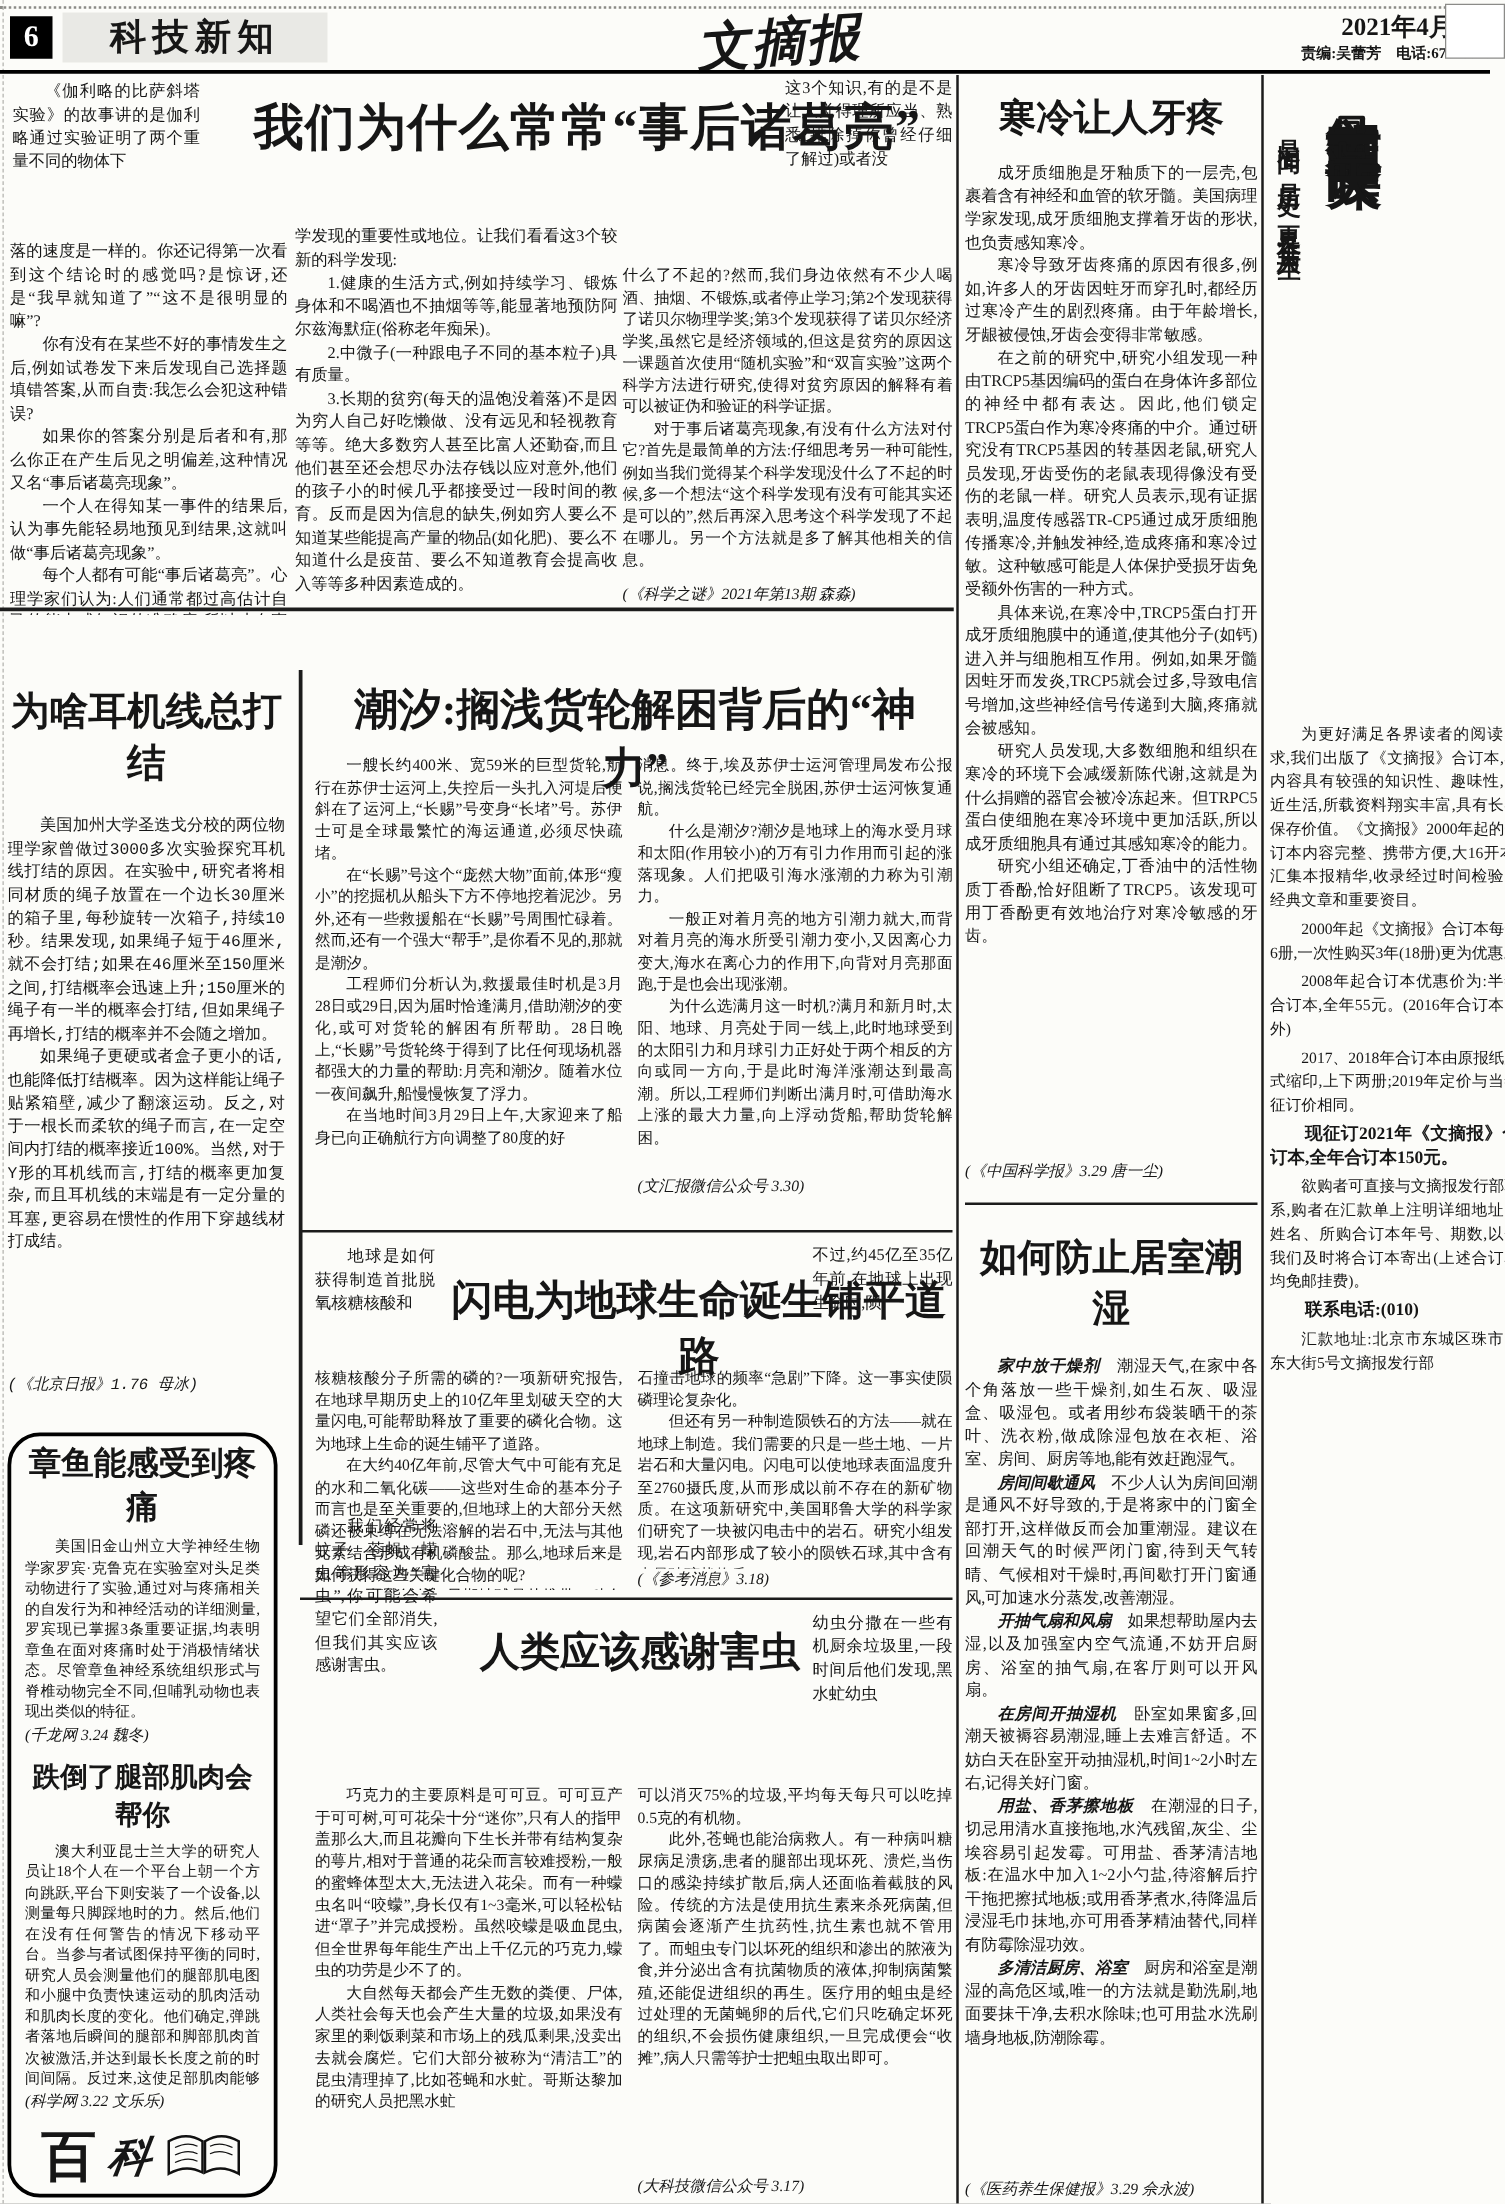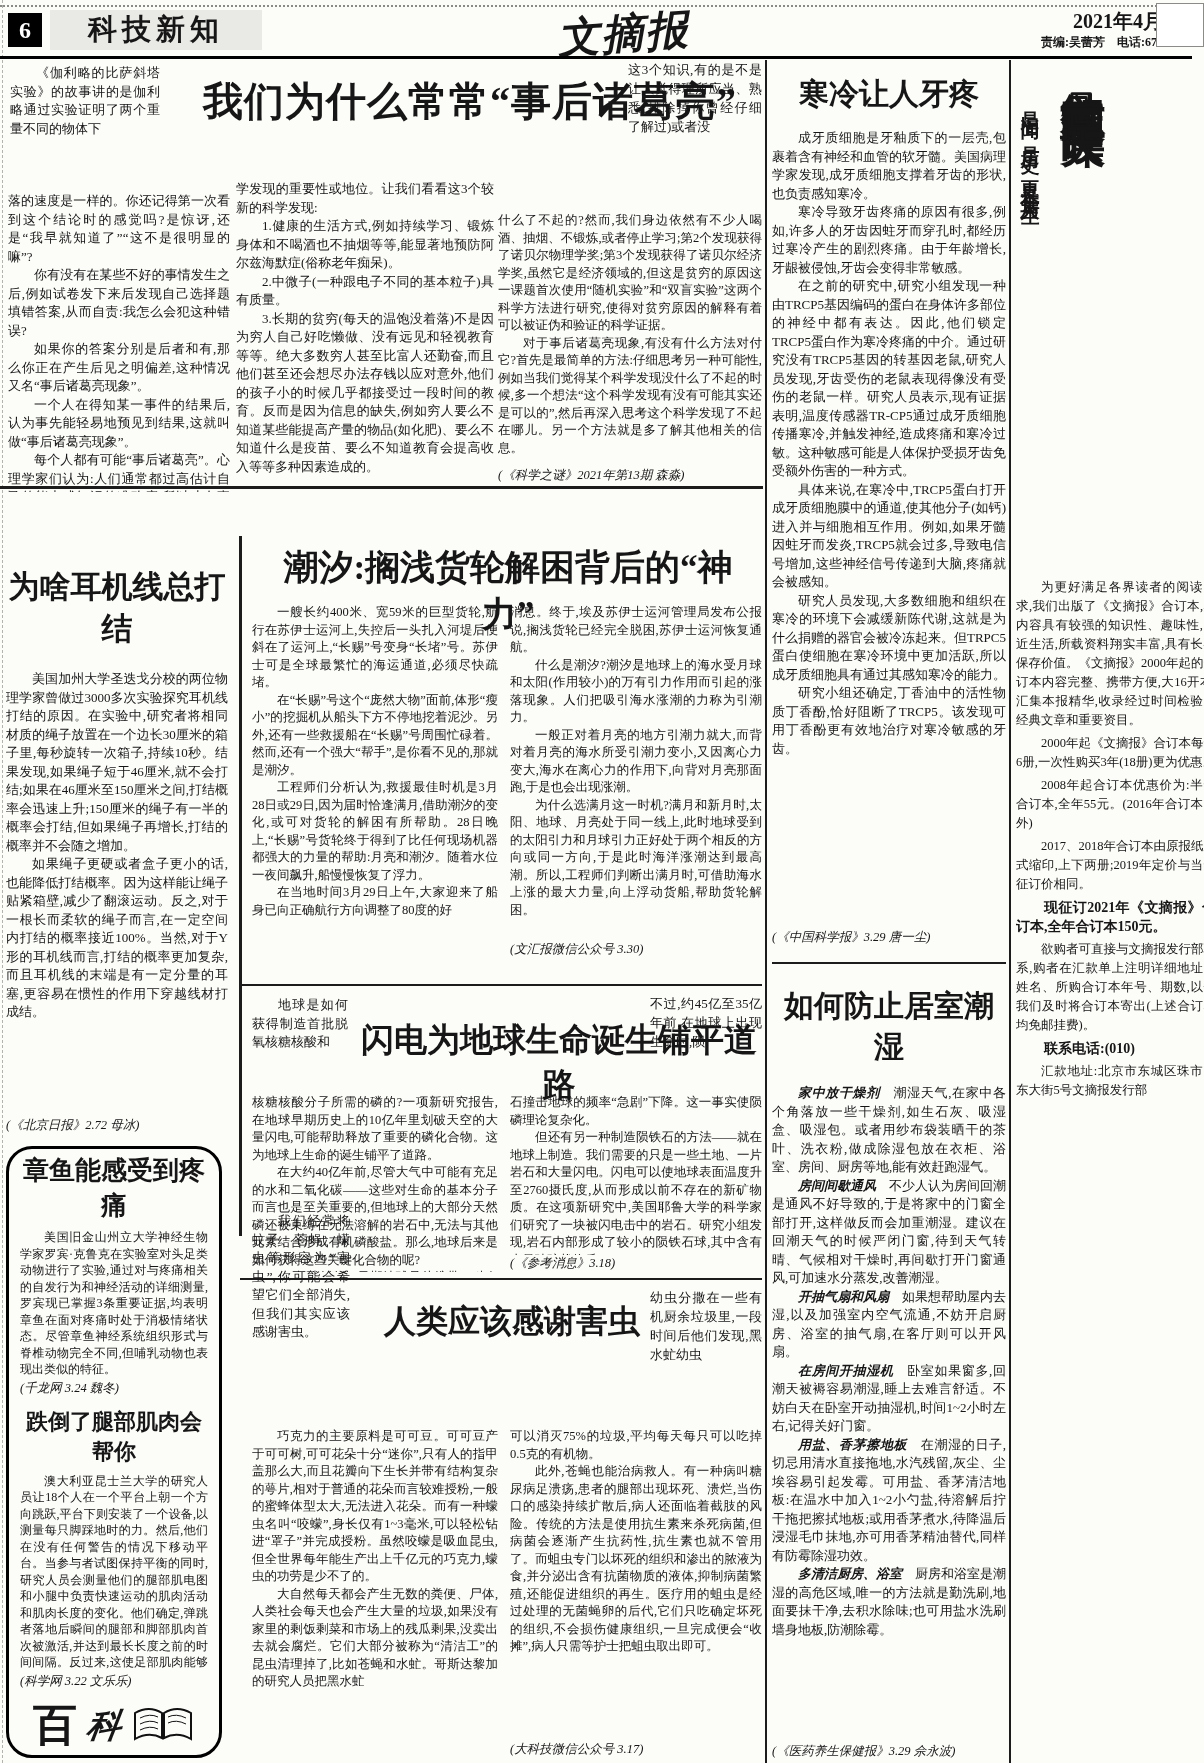--- a/index.html
+++ b/index.html
@@ -109,27 +109,27 @@
         <p>成牙质细胞是牙釉质下的一层壳,包裹着含有神经和血管的软牙髓。美国病理学家发现,成牙质细胞支撑着牙齿的形状,也负责感知寒冷。</p>
         <p>寒冷导致牙齿疼痛的原因有很多,例如,许多人的牙齿因蛀牙而穿孔时,都经历过寒冷产生的剧烈疼痛。由于年龄增长,牙龈被侵蚀,牙齿会变得非常敏感。</p>
         <p>在之前的研究中,研究小组发现一种由TRCP5基因编码的蛋白在身体许多部位的神经中都有表达。因此,他们锁定TRCP5蛋白作为寒冷疼痛的中介。通过研究没有TRCP5基因的转基因老鼠,研究人员发现,牙齿受伤的老鼠表现得像没有受伤的老鼠一样。研究人员表示,现有证据表明,温度传感器TR-CP5通过成牙质细胞传播寒冷,并触发神经,造成疼痛和寒冷过敏。这种敏感可能是人体保护受损牙齿免受额外伤害的一种方式。</p>
         <p>具体来说,在寒冷中,TRCP5蛋白打开成牙质细胞膜中的通道,使其他分子(如钙)进入并与细胞相互作用。例如,如果牙髓因蛀牙而发炎,TRCP5就会过多,导致电信号增加,这些神经信号传递到大脑,疼痛就会被感知。</p>
         <p>研究人员发现,大多数细胞和组织在寒冷的环境下会减缓新陈代谢,这就是为什么捐赠的器官会被冷冻起来。但TRPC5蛋白使细胞在寒冷环境中更加活跃,所以成牙质细胞具有通过其感知寒冷的能力。</p>
         <p>研究小组还确定,丁香油中的活性物质丁香酚,恰好阻断了TRCP5。该发现可用丁香酚更有效地治疗对寒冷敏感的牙齿。</p>
       </div>
     <div class="attr">(《中国科学报》3.29 唐一尘)</div>
   </div>
 
-  <div class="abs flexcol" style="left:6px;top:548px;width:222px;height:586px;">
+  <div class="abs flexcol" style="left:6px;top:530px;width:222px;height:586px;font-family:Liberation Mono, monospace;">
     <div class="hl" style="flex:none;font-size:31px;margin:18px 0 20px 0;">为啥耳机线总打结</div>
     <div class="col body13 flexbody">
         <p>美国加州大学圣迭戈分校的两位物理学家曾做过3000多次实验探究耳机线打结的原因。在实验中,研究者将相同材质的绳子放置在一个边长30厘米的箱子里,每秒旋转一次箱子,持续10秒。结果发现,如果绳子短于46厘米,就不会打结;如果在46厘米至150厘米之间,打结概率会迅速上升;150厘米的绳子有一半的概率会打结,但如果绳子再增长,打结的概率并不会随之增加。</p>
         <p>如果绳子更硬或者盒子更小的话,也能降低打结概率。因为这样能让绳子贴紧箱壁,减少了翻滚运动。反之,对于一根长而柔软的绳子而言,在一定空间内打结的概率接近100%。当然,对于Y形的耳机线而言,打结的概率更加复杂,而且耳机线的末端是有一定分量的耳塞,更容易在惯性的作用下穿越线材打成结。</p>
       </div>
-    <div class="attr">(《北京日报》2.72 母冰)</div>
+    <div class="attr">(《北京日报》1.76 母冰)</div>
   </div>
 
   <div class="abs hl hl-l" style="left:258px;top:544px;width:500px;height:50px;">潮汐:搁浅货轮解困背后的“神力”</div>
   <div class="abs col body125" style="left:252px;top:604px;width:246px;height:354px;overflow:hidden;">
       <p>一艘长约400米、宽59米的巨型货轮,航行在苏伊士运河上,失控后一头扎入河堤后便斜在了运河上,“长赐”号变身“长堵”号。苏伊士可是全球最繁忙的海运通道,必须尽快疏堵。</p>
       <p>在“长赐”号这个“庞然大物”面前,体形“瘦小”的挖掘机从船头下方不停地挖着泥沙。另外,还有一些救援船在“长赐”号周围忙碌着。然而,还有一个强大“帮手”,是你看不见的,那就是潮汐。</p>
       <p>工程师们分析认为,救援最佳时机是3月28日或29日,因为届时恰逢满月,借助潮汐的变化,或可对货轮的解困有所帮助。28日晚上,“长赐”号货轮终于得到了比任何现场机器都强大的力量的帮助:月亮和潮汐。随着水位一夜间飙升,船慢慢恢复了浮力。</p>
       <p>在当地时间3月29日上午,大家迎来了船身已向正确航行方向调整了80度的好</p>
     </div>
   <div class="abs flexcol" style="left:510px;top:604px;width:252px;height:354px;">

